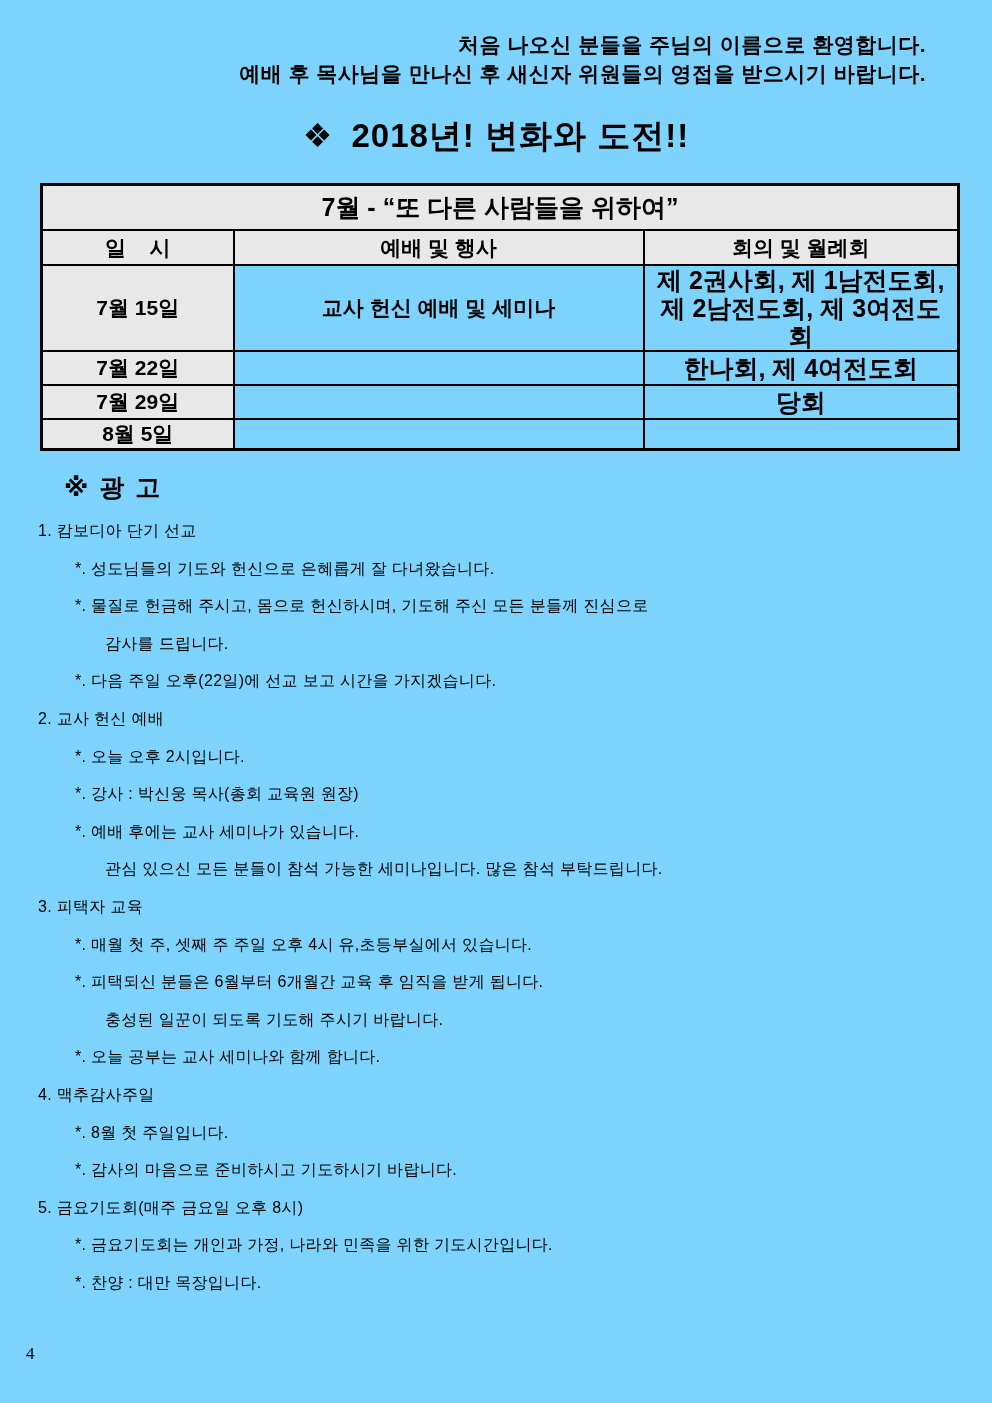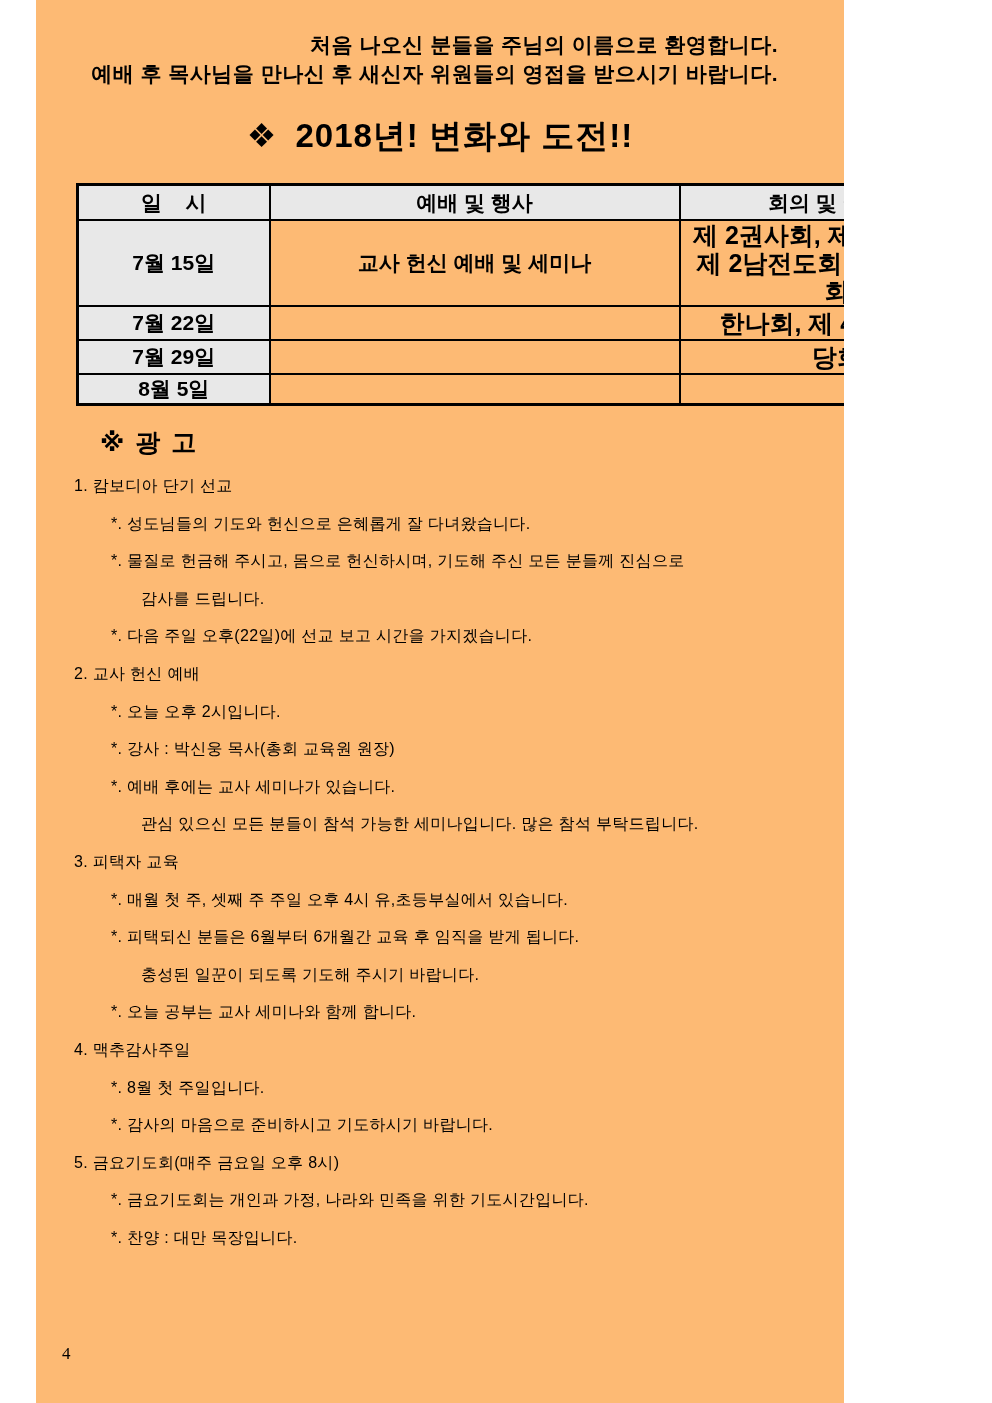--- a/index.html
+++ b/index.html
@@ -1,24 +1,23 @@
 <!DOCTYPE html>
 <html><head>
 <meta charset="utf-8">
 <style>
   html, body { margin: 0; padding: 0; background: #ffffff; }
   .page {
     position: relative;
-    width: 808px;
+    width: 992px;
     height: 1403px;
-    background: #fdba74;
+    background: #7dd3fc;
     color: #000000;
     font-family: "Liberation Sans", "DejaVu Sans", sans-serif;
     overflow: hidden;
-    margin-left: 36px;
   }
   
   .welcome {
     padding-top: 30px;
     padding-right: 66px;
     text-align: right;
     font-weight: bold;
     font-size: 21px;
     line-height: 29px;
     letter-spacing: 0.5px;
@@ -123,20 +122,23 @@
     <span class="bullet">❖</span><span>2018년! 변화와 도전!!</span>
   </div>
 
   <table class="schedule">
     <colgroup>
       <col class="col-date">
       <col class="col-event">
       <col class="col-meet">
     </colgroup>
     <tbody>
+      <tr class="caption-row">
+        <td colspan="3">7월 - “또 다른 사람들을 위하여”</td>
+      </tr>
       <tr class="header-row">
         <th>일    시</th>
         <th>예배 및 행사</th>
         <th>회의 및 월례회</th>
       </tr>
     <tr class="r0">
           <td class="c0">7월 15일</td>
           <td class="c1">교사 헌신 예배 및 세미나</td>
           <td class="c2">제 2권사회, 제 1남전도회, 제 2남전도회, 제 3여전도회</td>
         </tr>

